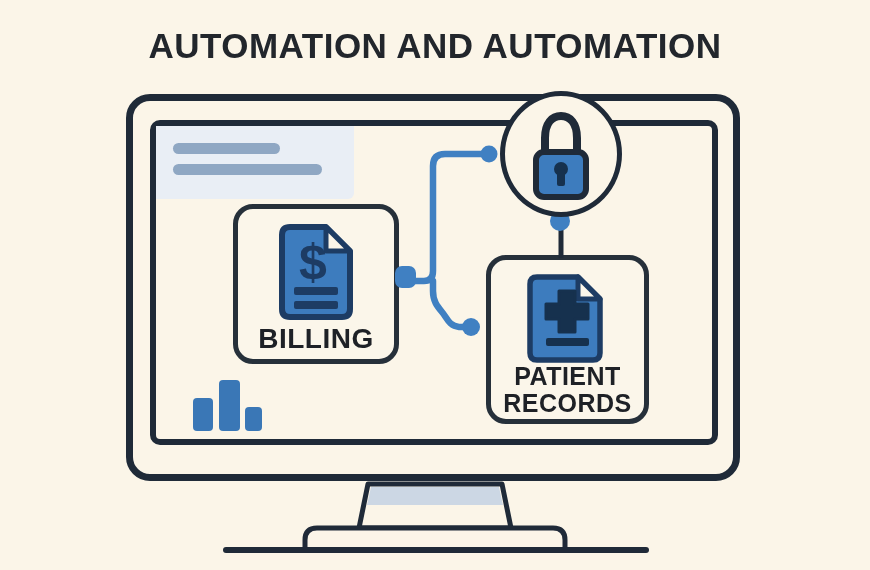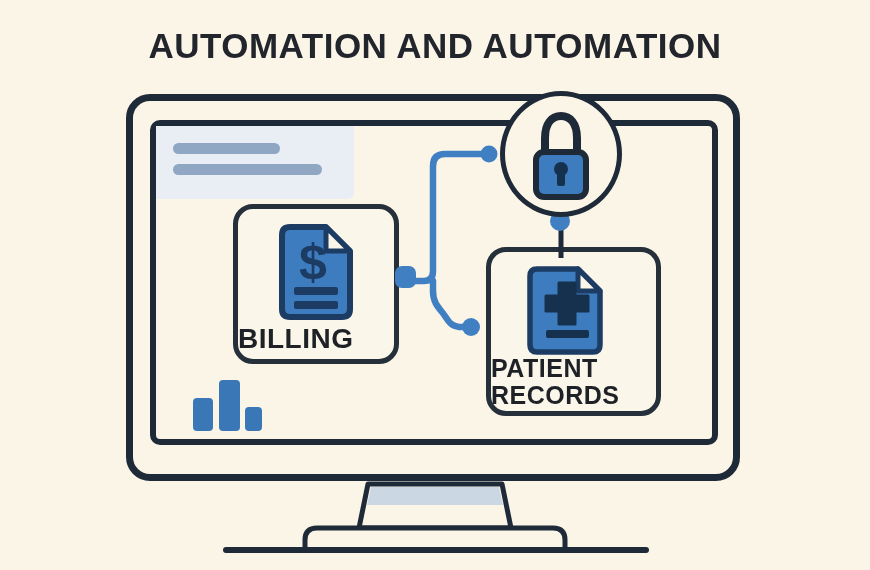--- a/index.html
+++ b/index.html
@@ -58,24 +58,24 @@
   #cbar2{left:26px;width:21px;}
   #cbar3{left:52px;width:17px;}
 
   
   .card{
     border:5px solid #26303a;
     border-radius:20px;
     background:#fbf6ea;
   }
   #billing-card{left:233px;top:204px;width:156px;height:150px;}
-  #patient-card{left:486px;top:247px;width:153px;height:159px;padding-left:12px;}
+  #patient-card{left:486px;top:255px;width:153px;height:159px;}
   .card-label{
     position:absolute;left:0;width:100%;
-    text-align:left;font-weight:bold;color:#1e2126;
+    text-align:center;font-weight:bold;color:#1e2126;
   }
   #billing-label{top:114px;font-size:28px;letter-spacing:0.5px;}
   #patient-label{top:103px;font-size:25px;line-height:1.08;letter-spacing:0.5px;}
   .card-icon{position:absolute;}
   #billing-icon{left:36px;top:12px;}
   #patient-icon{left:31px;top:12px;}
 
   
   #lock-badge{
     left:500px;top:91px;

